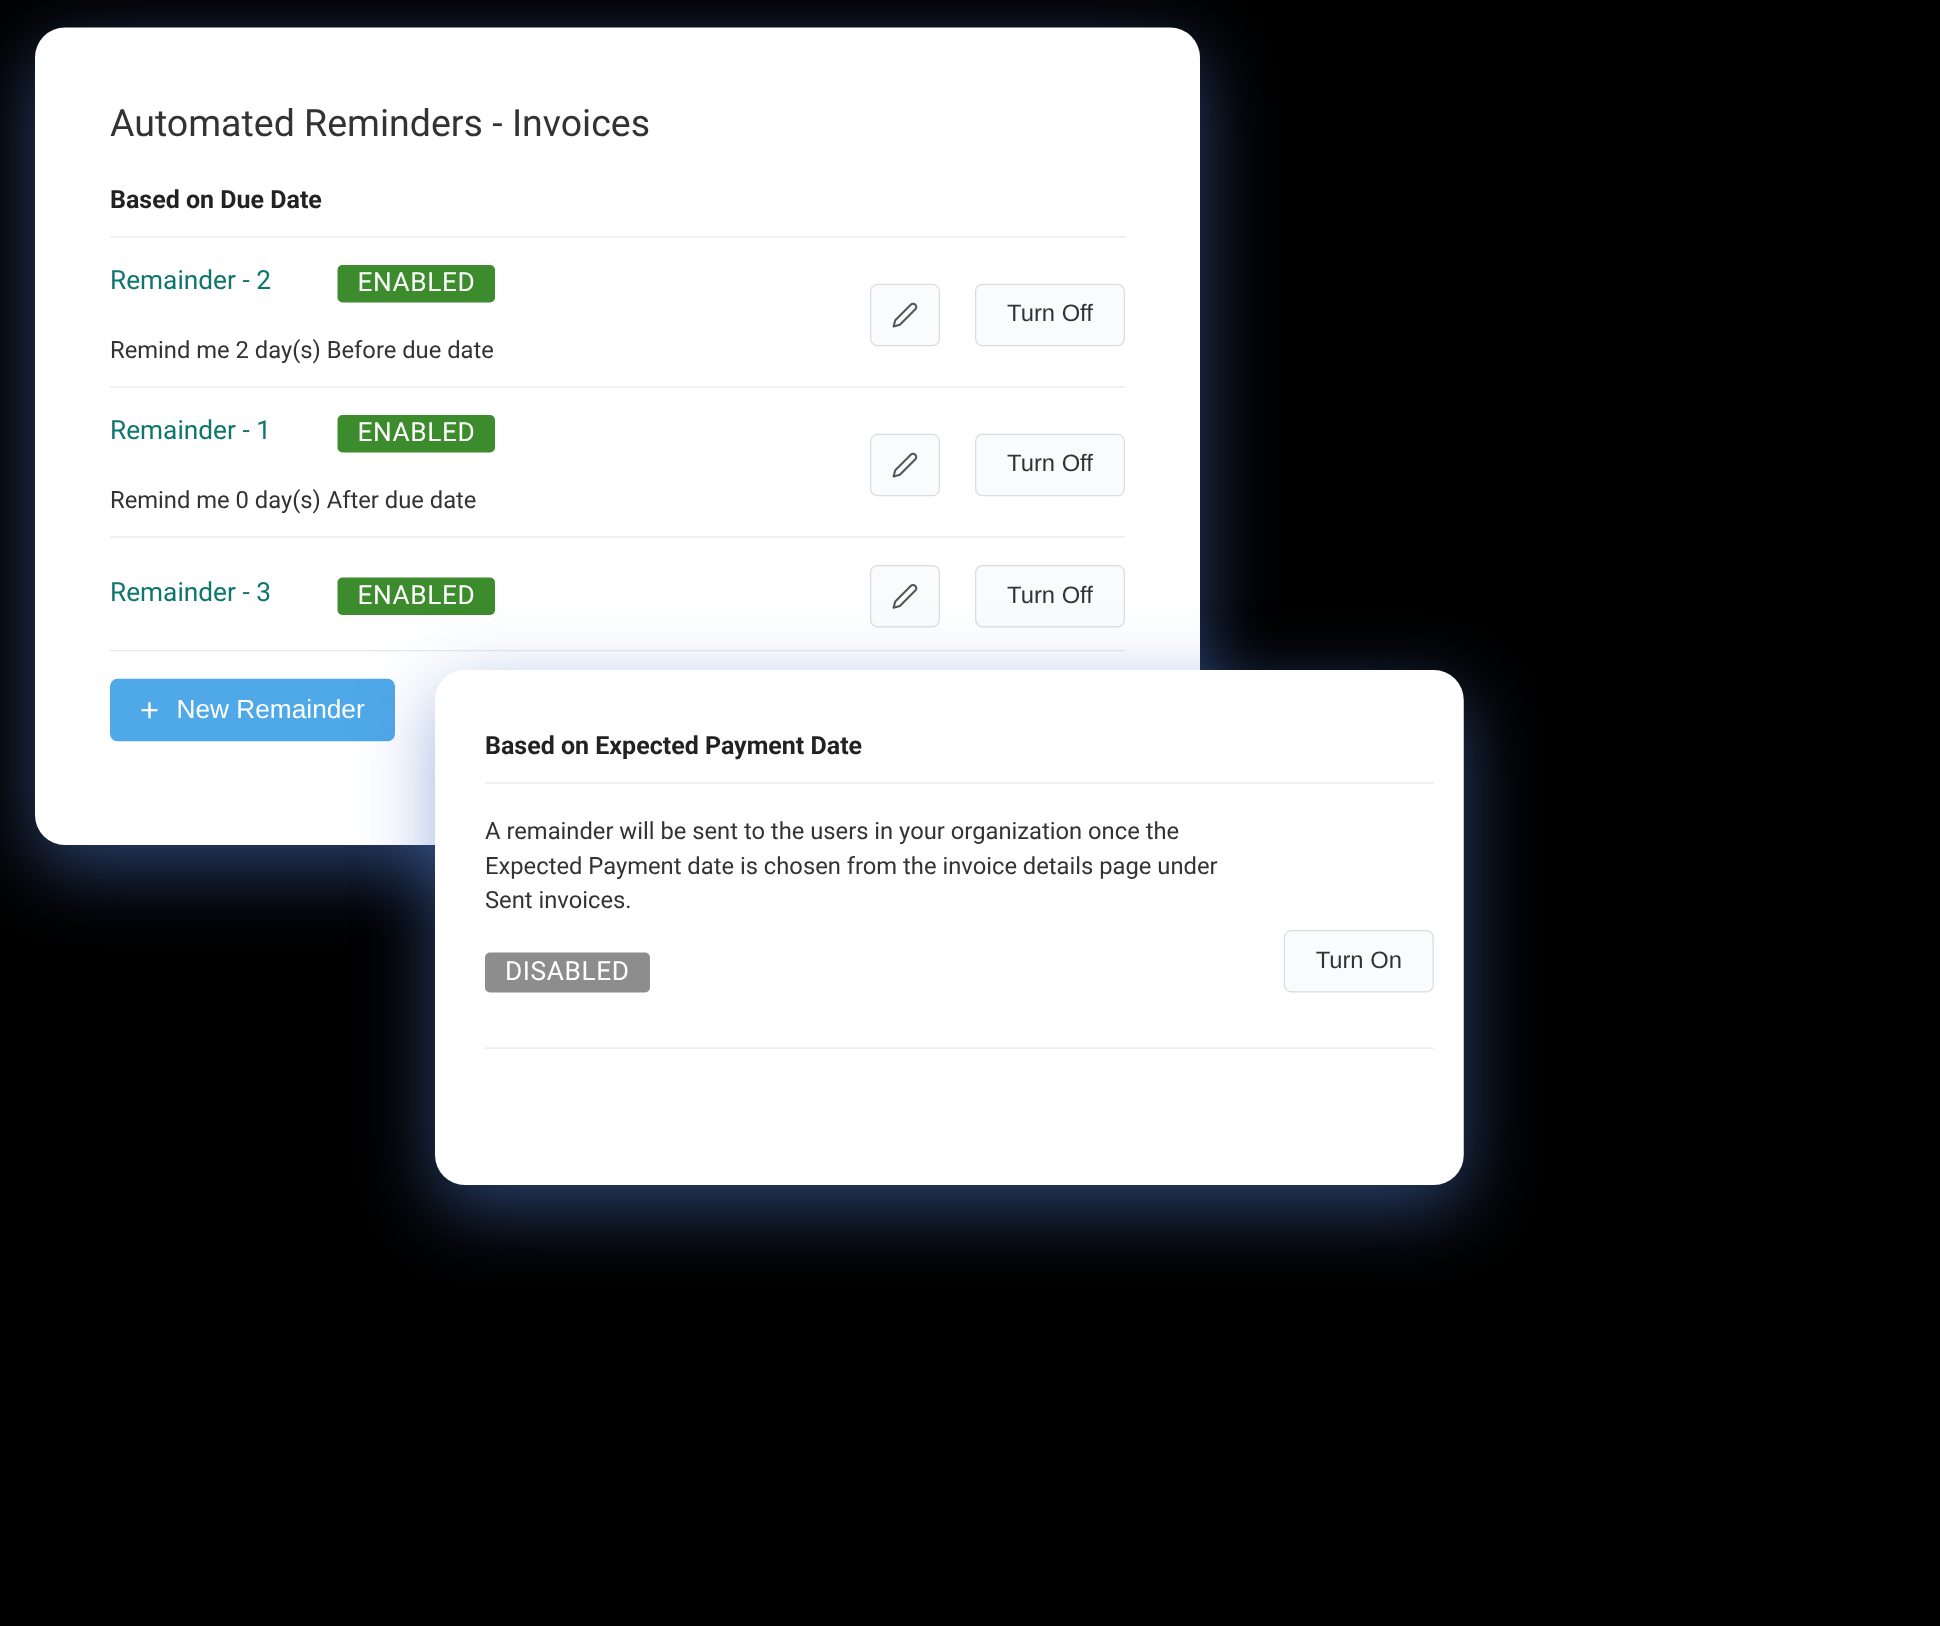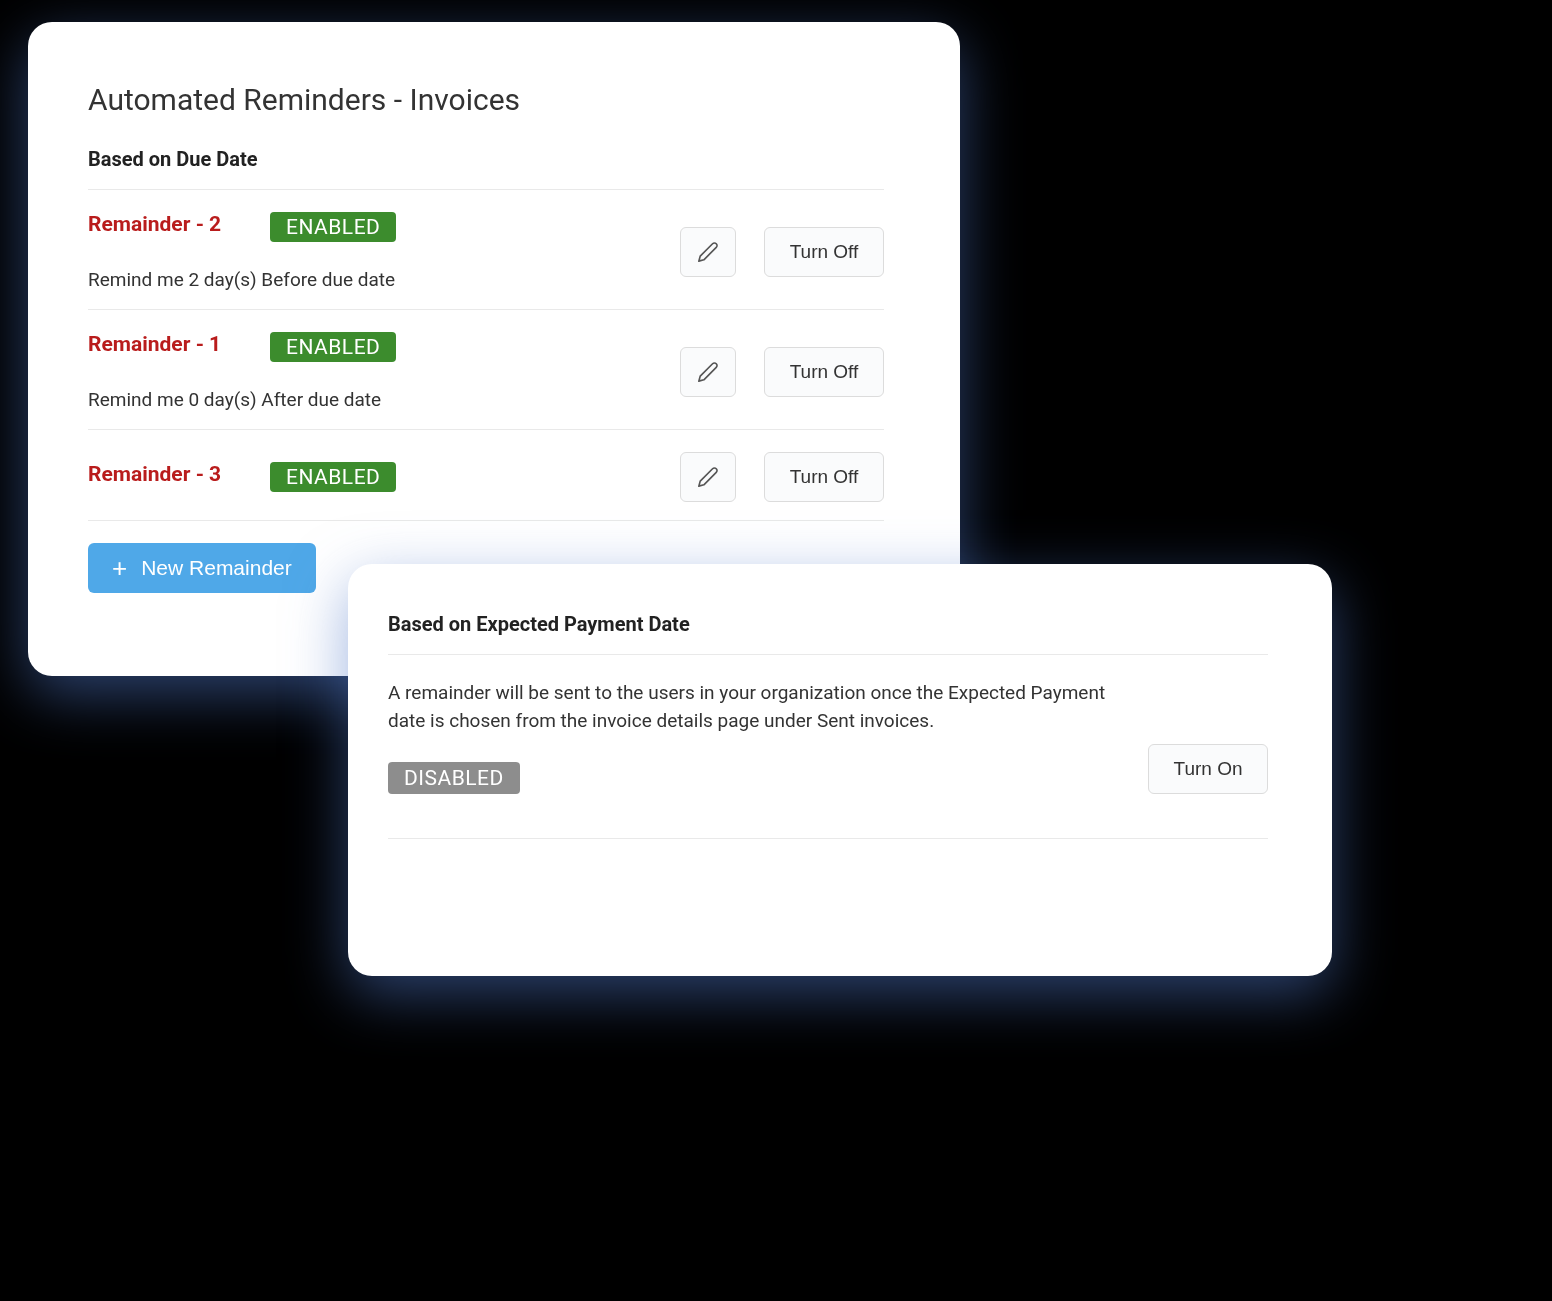--- a/index.html
+++ b/index.html
@@ -12,21 +12,21 @@
     }
     .card-1 {
       position: absolute;
       left: 28px;
       top: 22px;
       width: 932px;
       height: 654px;
       background: #fff;
       border-radius: 24px;
       box-shadow: 0 18px 60px rgba(80, 120, 200, 0.55);
-      padding: 60px 76px 40px 60px;
+      padding: 60px 60px 40px 60px;
     }
     .main-title {
       font-size: 30px;
       font-weight: 400;
       color: #333;
       margin-bottom: 30px;
     }
     .section-heading {
       font-size: 20px;
       font-weight: 700;
@@ -36,23 +36,23 @@
     .reminder-row {
       display: flex;
       align-items: center;
       padding: 22px 0 18px 0;
       border-top: 1px solid #e9e9e9;
     }
     .reminder-left {
       flex: 1;
     }
     .reminder-name {
-      color: #b91c1c;
-      font-size: 21px;
-      font-weight: 700;
+      color: #0f766e;
+      font-size: 21px;
+      font-weight: 400;
       margin-right: 38px;
       display: inline-block;
       min-width: 140px;
     }
     .badge-enabled {
       display: inline-block;
       background: #3c8c2d;
       color: #fff;
       font-size: 21px;
       font-weight: 400;
@@ -118,27 +118,27 @@
     }
     .plus-icon {
       font-size: 26px;
       line-height: 1;
       font-weight: 300;
     }
 
     .card-2 {
       position: absolute;
       left: 348px;
-      top: 564px;
-      width: 984px;
+      top: 536px;
+      width: 823px;
       height: 412px;
       background: #fff;
       border-radius: 24px;
       box-shadow: 0 18px 60px rgba(80, 120, 200, 0.55);
-      padding: 48px 64px 40px 40px;
+      padding: 48px 24px 40px 40px;
     }
     .card-2 .content-row {
       display: flex;
       align-items: flex-end;
       gap: 24px;
       padding: 24px 0;
       border-top: 1px solid #e9e9e9;
     }
     .card-2 .text-block {
       flex: 1;

